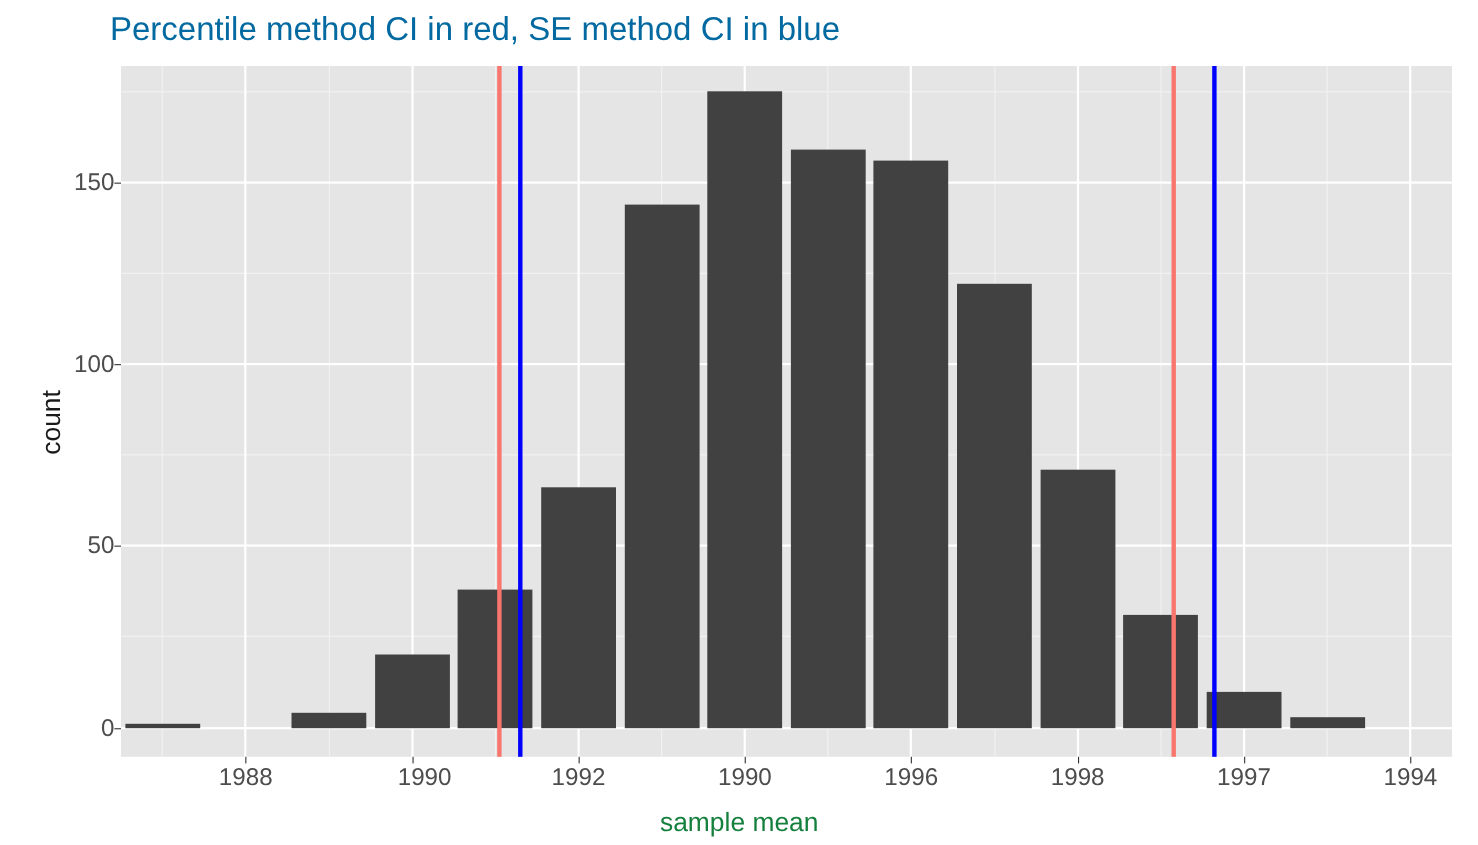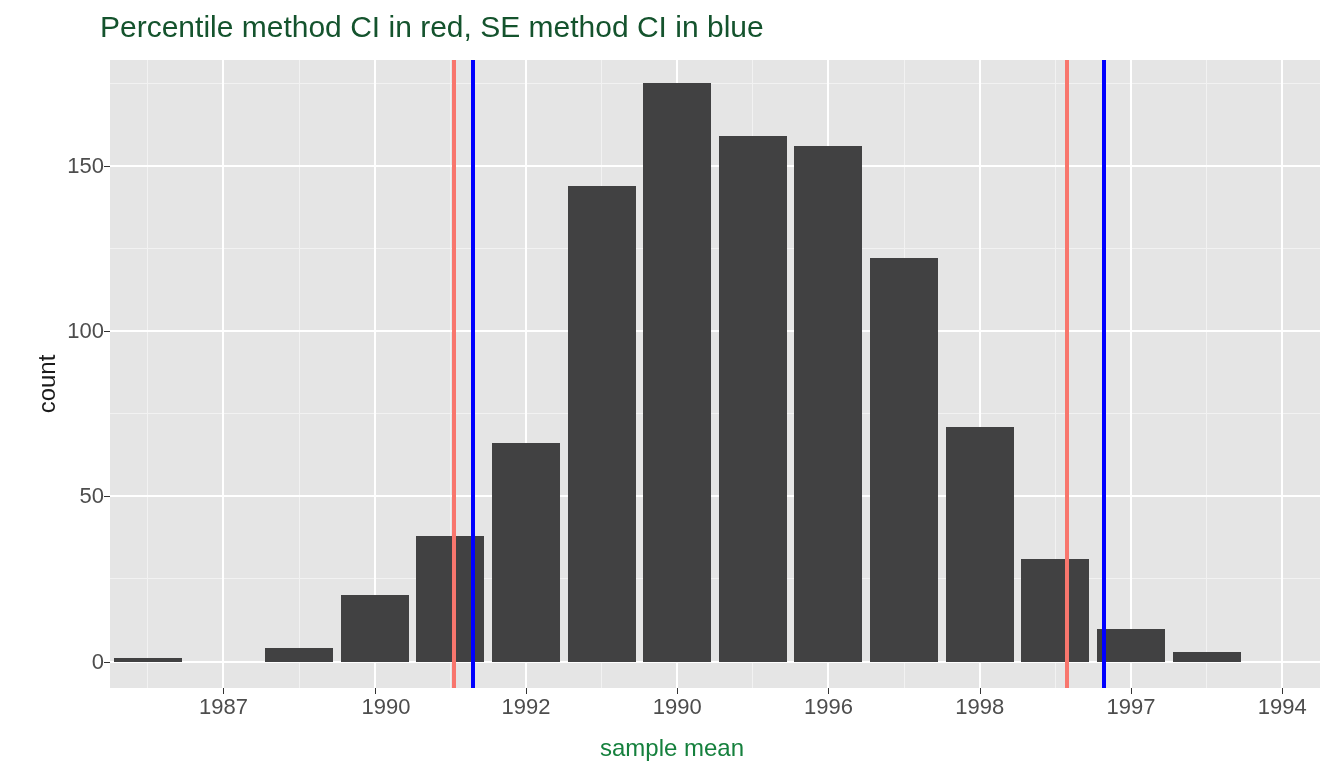--- a/index.html
+++ b/index.html
@@ -13,21 +13,21 @@
   .chart-wrap {
     position: relative;
     width: 1344px;
     height: 768px;
   }
   .title {
     position: absolute;
     left: 100px;
     top: 10px;
     font-size: 30px;
-    color: #14532d;
+    color: #0369a1;
   }
   .ylab {
     position: absolute;
     left: 18px;
     top: 50%;
     transform: translateY(-50%) rotate(-90deg);
     transform-origin: center;
     font-size: 24px;
     color: #1a1a1a;
   }
@@ -167,21 +167,21 @@
       <div class="vline" style="left: 992.469px; width: 4px; background: rgb(0, 0, 255);"></div>
     </div>
 <div class="y-tick-lab" style="top: 648.558px;">0</div>
     <div class="y-tick-mark" style="top: 661.558px;"></div>
     <div class="y-tick-lab" style="top: 483.295px;">50</div>
     <div class="y-tick-mark" style="top: 496.295px;"></div>
     <div class="y-tick-lab" style="top: 318.032px;">100</div>
     <div class="y-tick-mark" style="top: 331.032px;"></div>
     <div class="y-tick-lab" style="top: 152.768px;">150</div>
     <div class="y-tick-mark" style="top: 165.768px;"></div>
-    <div class="x-tick-lab" style="left: 223.438px;">1987</div>
+    <div class="x-tick-lab" style="left: 223.438px;">1988</div>
     <div class="x-tick-mark" style="left: 223.438px;"></div>
     <div class="x-tick-lab" style="left: 386px;">1990</div>
     <div class="x-tick-mark" style="left: 374.688px;"></div>
     <div class="x-tick-lab" style="left: 525.938px; text-align: center;">1992</div>
     <div class="x-tick-mark" style="left: 525.938px;"></div>
     <div class="x-tick-lab" style="left: 677.188px;">1990</div>
     <div class="x-tick-mark" style="left: 677.188px;"></div>
     <div class="x-tick-lab" style="left: 828.438px;">1996</div>
     <div class="x-tick-mark" style="left: 828.438px;"></div>
     <div class="x-tick-lab" style="left: 979.688px;">1998</div>

